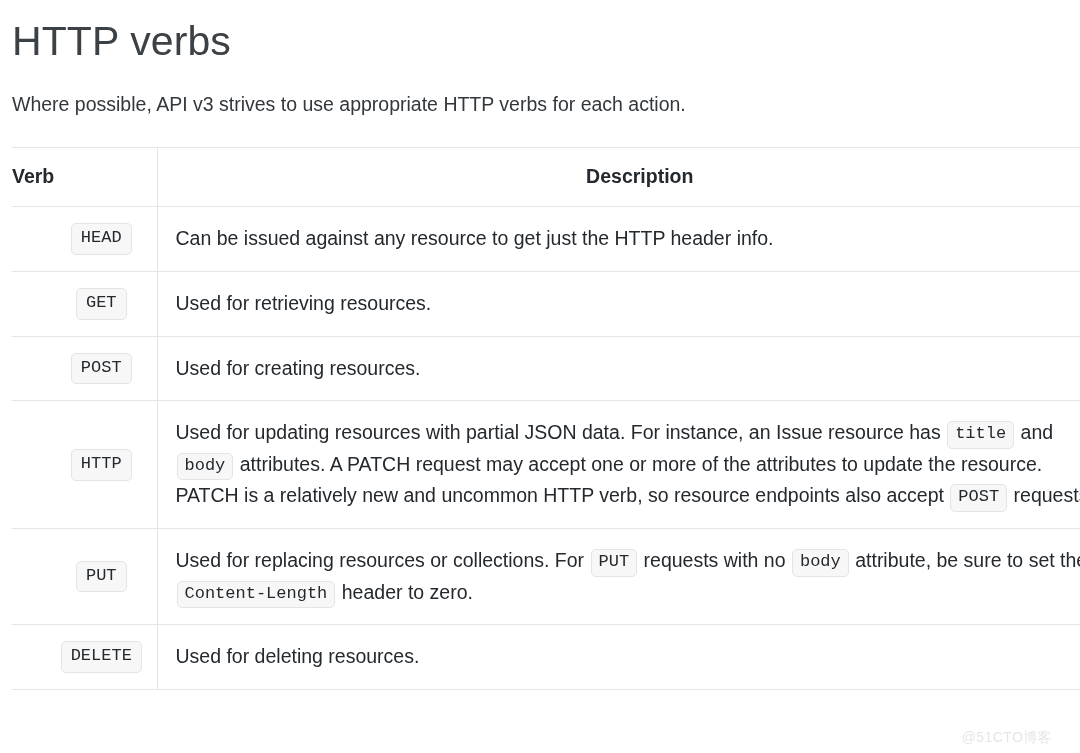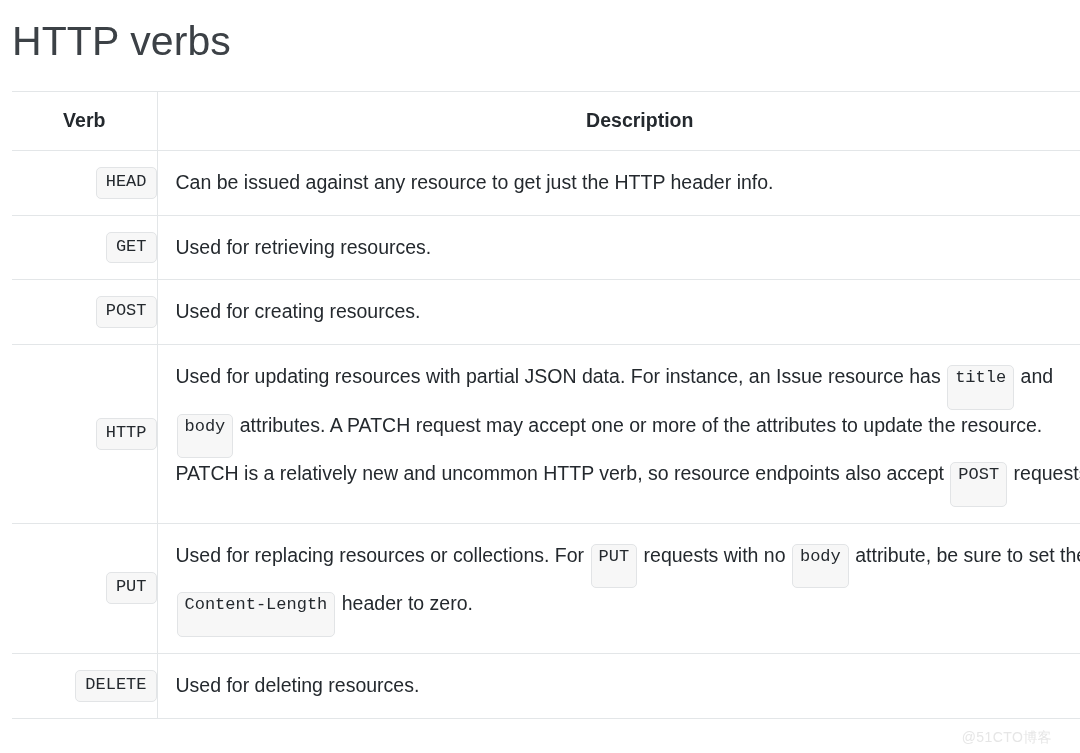--- a/index.html
+++ b/index.html
@@ -63,36 +63,36 @@
   .verbs-table th.verb-h,
   .verbs-table td.verb-c {
     border-right: 1px solid #e3e6e8;
   }
   .verbs-table thead th {
     border-top: 1px solid #e3e6e8;
     border-bottom: 1px solid #e3e6e8;
   }
 
   th.verb-h {
-    text-align: center;
+    text-align: left;
     font-size: 19.5px;
     font-weight: bold;
     color: #24292e;
     padding: 17px 0 18px;
   }
   th.desc-h {
     text-align: center;
     font-size: 19.5px;
     font-weight: bold;
     color: #24292e;
     padding: 17px 0 18px;
   }
 
   td.verb-c {
-    text-align: right;
+    text-align: center;
     padding: 16px 0 16px 34px;
     text-decoration: underline;
   }
   td.desc-c {
     text-align: left;
     padding: 16px 18px 16px 18px;
     font-size: 19.5px;
     line-height: 1.62;
     color: #24292e;
   }
@@ -107,21 +107,21 @@
     color: #24292e;
     white-space: pre;
   }
   .verb-chip {
     font-size: 17px;
     padding: 5px 9px 6px;
     line-height: 1.1;
   }
   .inline-chip {
     font-size: 17px;
-    padding: 2px 7px 21px;
+    padding: 2px 7px 4px;
     line-height: 1.15;
     vertical-align: 1px;
     margin: 0 1px;
   }
 
   .watermark {
     position: absolute;
     right: 28px;
     bottom: 6px;
     font-size: 14px;
@@ -131,20 +131,21 @@
     pointer-events: none;
   }
 </style>
 </head>
 <body>
 
 <div class="page">
 
   <h1 class="page-title">HTTP verbs</h1>
 
+  <p class="intro">Where possible, API v3 strives to use appropriate HTTP verbs for each action.</p>
 
   <table class="verbs-table">
     <colgroup>
       <col class="col-verb">
       <col class="col-desc">
     </colgroup>
     <thead>
       <tr>
         <th class="verb-h">Verb</th>
         <th class="desc-h">Description</th>

